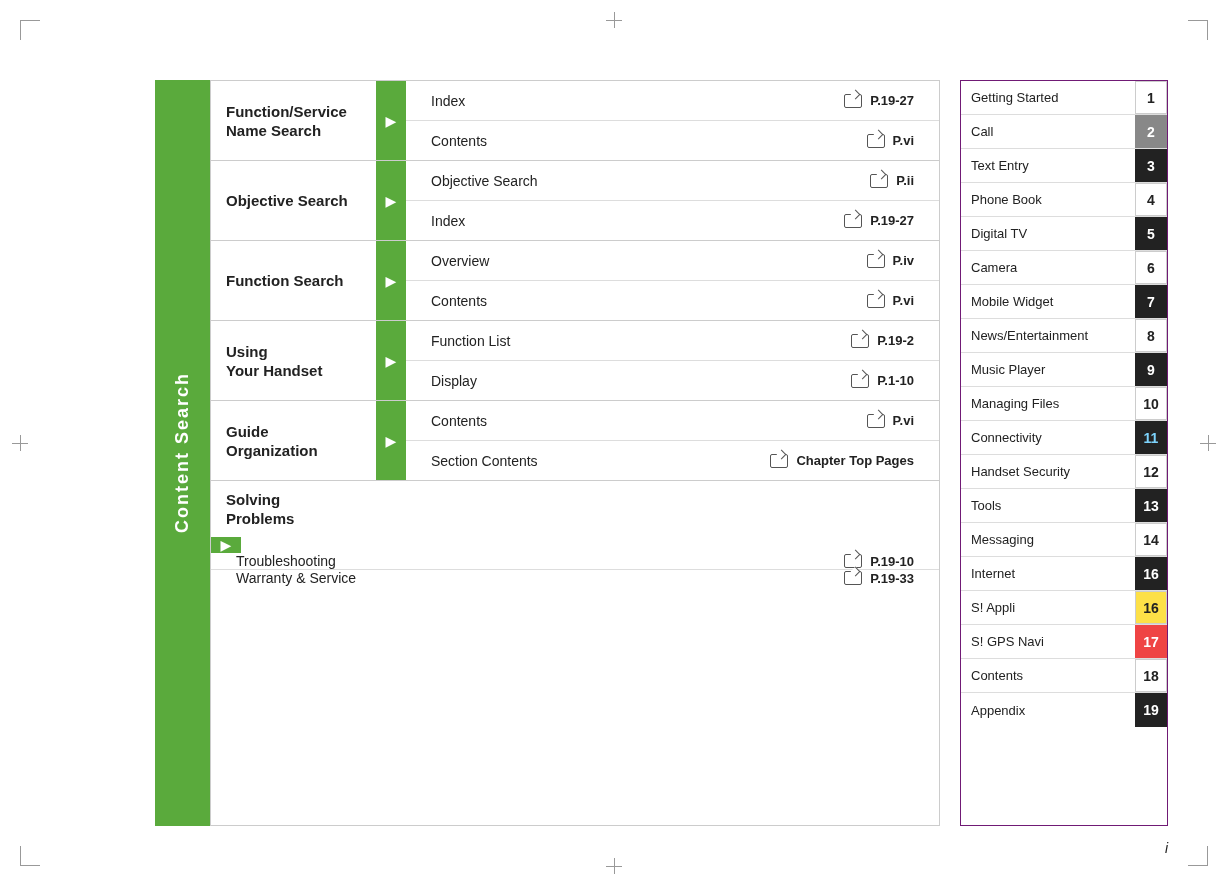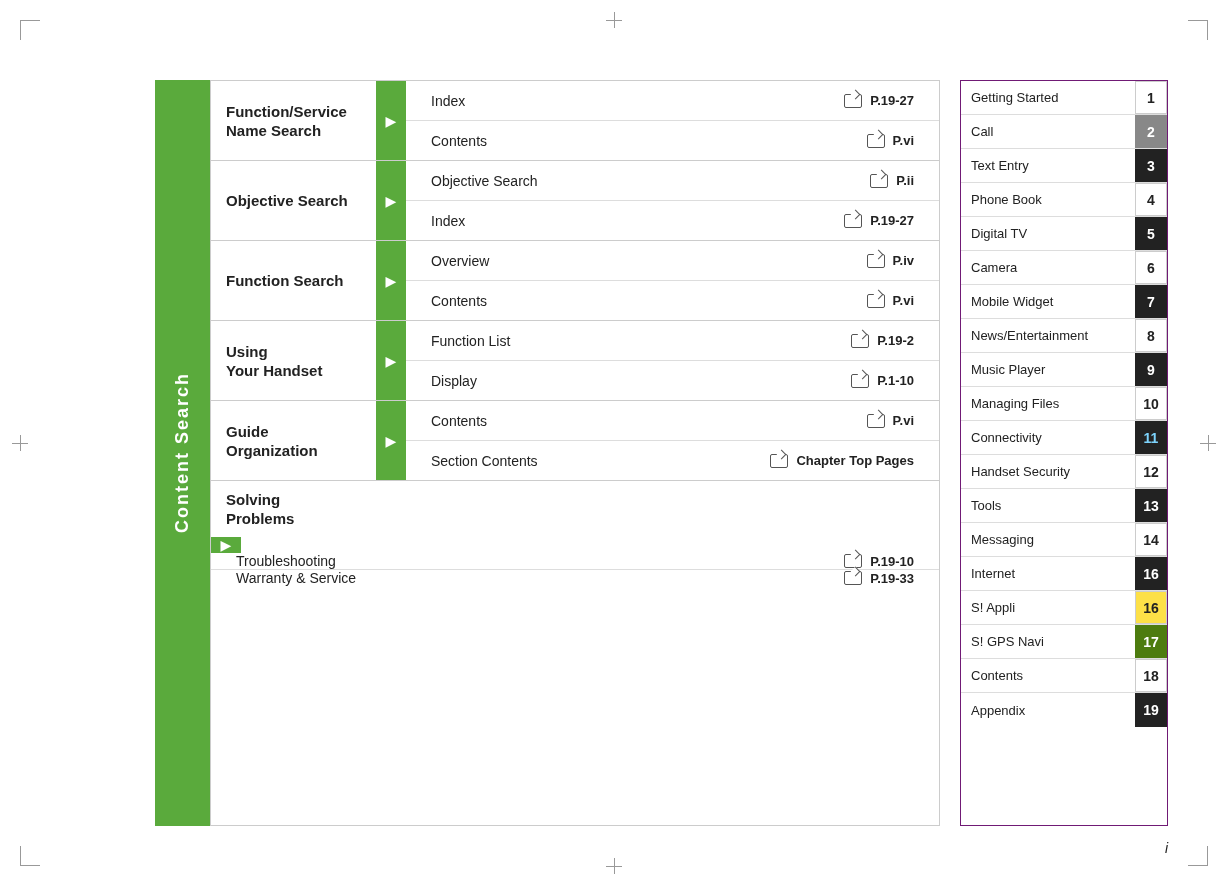--- a/index.html
+++ b/index.html
@@ -460,21 +460,21 @@
         <div class="chapter-item">
           <span class="chapter-name">Internet</span>
           <span class="chapter-num" style="background: rgb(34, 34, 34); color: rgb(255, 255, 255);">16</span>
         </div>
         <div class="chapter-item">
           <span class="chapter-name">S! Appli</span>
           <span class="chapter-num" style="background: #fde047; color: rgb(34, 34, 34); border: 1px solid rgb(204, 204, 204);">16</span>
         </div>
         <div class="chapter-item">
           <span class="chapter-name">S! GPS Navi</span>
-          <span class="chapter-num" style="background: #4d7c0f; color: rgb(255, 255, 255);">17</span>
+          <span class="chapter-num" style="background: #ef4444; color: rgb(255, 255, 255);">17</span>
         </div>
         <div class="chapter-item">
           <span class="chapter-name">Contents</span>
           <span class="chapter-num" style="background: rgb(255, 255, 255); color: rgb(34, 34, 34); border: 1px solid rgb(204, 204, 204);">18</span>
         </div>
         <div class="chapter-item">
           <span class="chapter-name">Appendix</span>
           <span class="chapter-num" style="background: rgb(34, 34, 34); color: rgb(255, 255, 255);">19</span>
         </div>
       </div>

